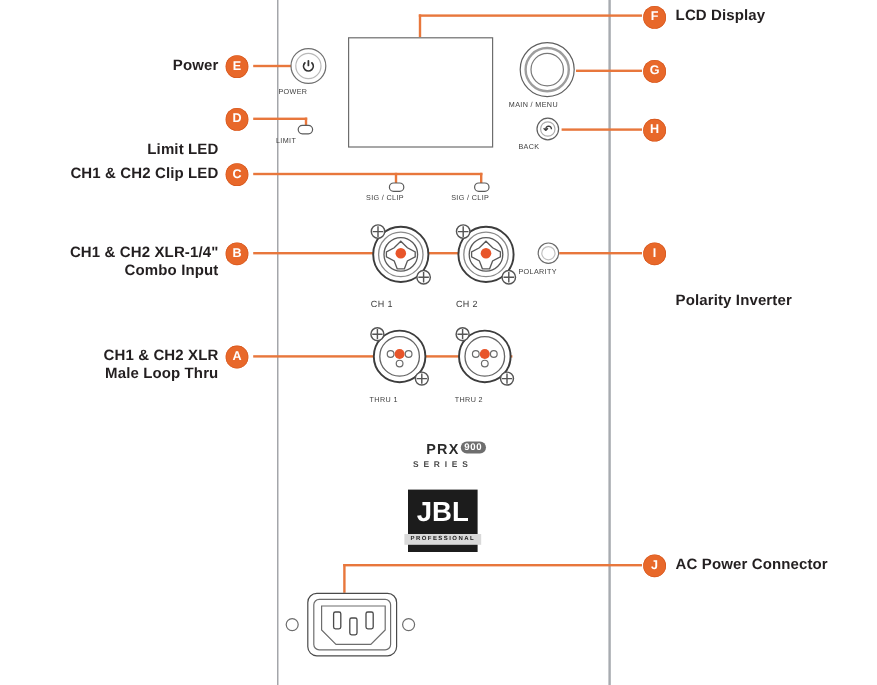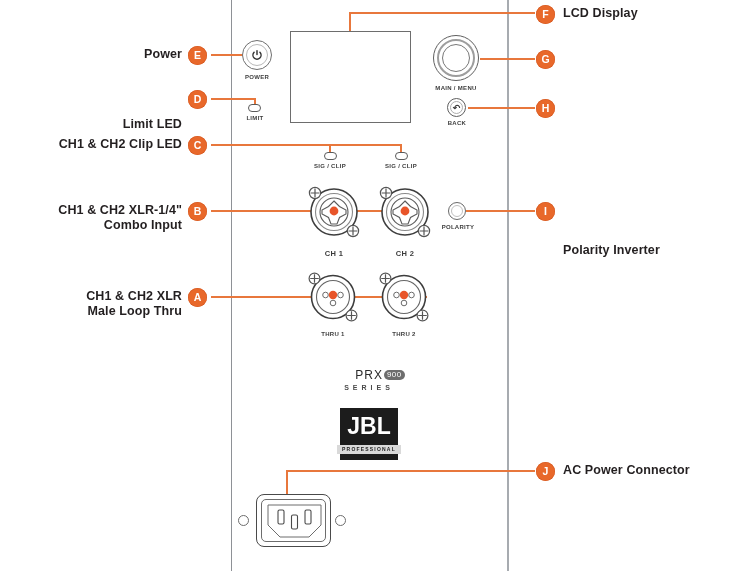--- a/index.html
+++ b/index.html
@@ -66,24 +66,24 @@
   .lead-v {
     position: absolute;
     width: 2px;
     background: #E8773C;
   }
 
   
   .hw-caption {
     position: absolute;
     font-size: 6px;
-    font-weight: bold;
+    font-weight: normal;
     letter-spacing: 0.3px;
     color: #3c3c3c;
-    text-align: center;
+    text-align: left;
     white-space: nowrap;
   }
 
   .power-btn {
     position: absolute;
     width: 30px; height: 30px;
     border-radius: 50%;
     border: 1.5px solid #6f6f6f;
     box-sizing: border-box;
     background: #fff;
@@ -185,25 +185,25 @@
   .combo-jack, .xlr-jack { position: absolute; }
 
   
   .prx-wrap {
     position: absolute;
     text-align: center;
     line-height: 1;
   }
   .prx-row1 {
     font-size: 12px;
-    font-weight: normal;
+    font-weight: bold;
     letter-spacing: 1px;
     color: #2b2b2b;
     display: inline-flex;
-    align-items: center;
+    align-items: flex-start;
     margin-left: 22px;
   }
   .prx-900 {
     background: #6e6e6e;
     color: #ffffff;
     font-size: 8px;
     letter-spacing: 0.5px;
     padding: 1px 3px;
     border-radius: 5px;
     margin-left: 1px;

